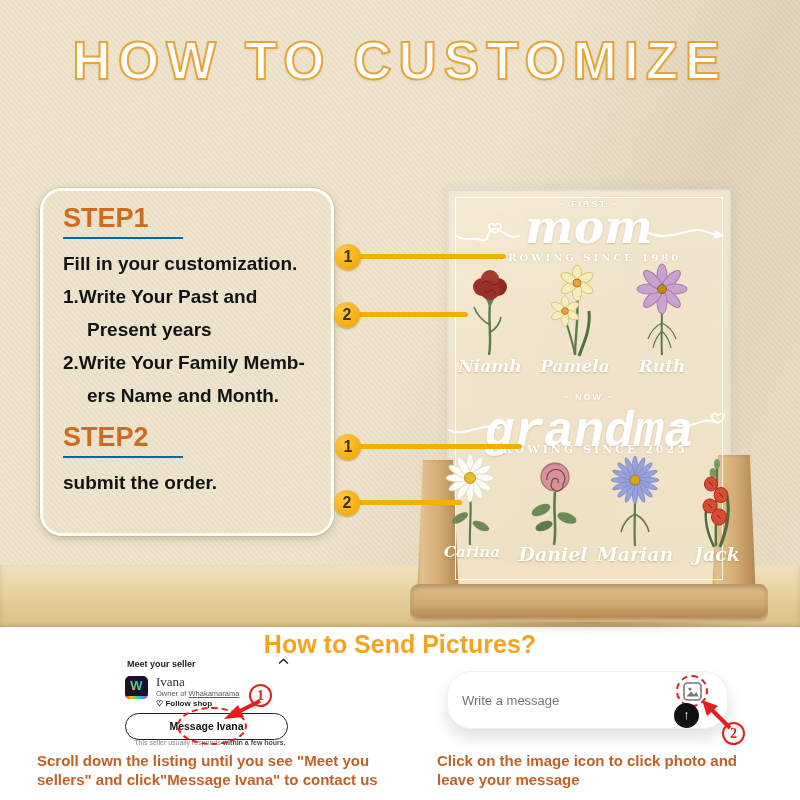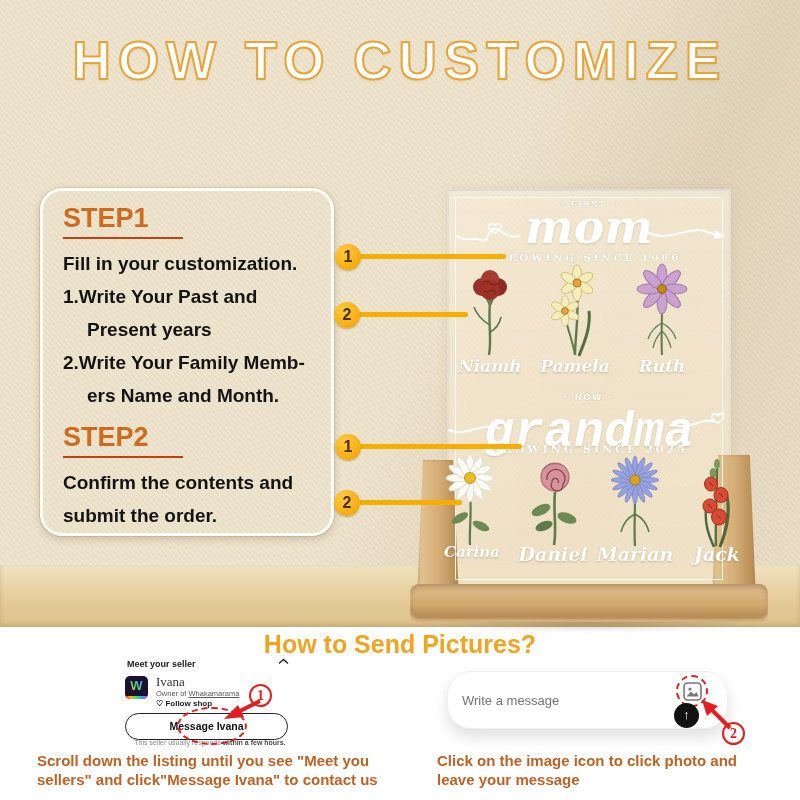--- a/index.html
+++ b/index.html
@@ -25,21 +25,21 @@
   .main-title { left:0; top:30px; width:800px; text-align:center;
     font-size:53px; font-weight:800; letter-spacing:7px; color:#fff;
     -webkit-text-stroke:2px #e7a437; text-shadow:0 2px 3px rgba(150,110,40,.15); }
 
   
   .step-box { left:40px; top:188px; width:294px; height:348px;
     border:3px solid #fdfdf8; border-radius:22px;
     box-shadow:0 3px 8px rgba(90,70,40,.25), 0 0 0 1px rgba(170,150,110,.25);
     padding:12px 16px 0 20px; }
   .step-heading { display:inline-block; font-size:27px; font-weight:800; color:#cf6b1e;
-    border-bottom:2px solid #c2410c; padding:0 34px 3px 0; margin-bottom:8px;text-align:right; }
+    border-bottom:2px solid #0369a1; padding:0 34px 3px 0; margin-bottom:8px;text-align:right; }
   .step-line { font-size:19px; font-weight:700; color:#131313; line-height:33px; }
   .step-line.indent { padding-left:24px; }
   .step2-heading { margin-top:10px; }
 
   
   .acrylic { left:447px; top:189px; width:284px; height:399px;
     background:linear-gradient(180deg, rgba(246,234,212,.78), rgba(242,227,198,.82));
     border:2px solid rgba(225,222,215,.85); border-top-color:#dedcd6;
     box-shadow:0 0 10px rgba(160,140,100,.18); z-index:3; }
   .acrylic-inner { left:455px; top:197px; width:268px; height:383px;
@@ -131,21 +131,20 @@
 <div class="abs main-title">HOW TO CUSTOMIZE</div>
 
 <div class="abs step-box">
   <div class="step-heading">STEP1</div>
   <div class="step-line">Fill in your customization.</div>
   <div class="step-line">1.Write Your Past and</div>
   <div class="step-line indent">Present years</div>
   <div class="step-line">2.Write Your Family Memb-</div>
   <div class="step-line indent">ers Name and Month.</div>
   <div class="step-heading step2-heading">STEP2</div>
-  <div class="step-line">Confirm the contents and</div>
   <div class="step-line">submit the order.</div>
 </div>
 
 <div class="abs base-shadow"></div>
 <div class="abs acrylic"></div>
 <div class="abs post post-left"></div>
 <div class="abs post post-right"></div>
 <div class="abs stand-base"></div>
 <div class="abs acrylic-inner"></div>
 

